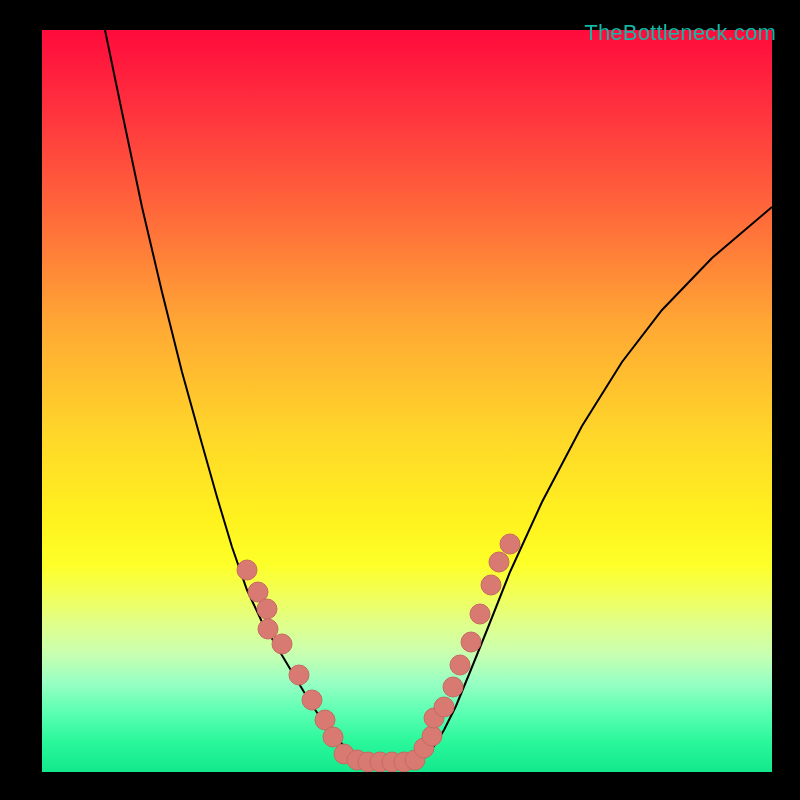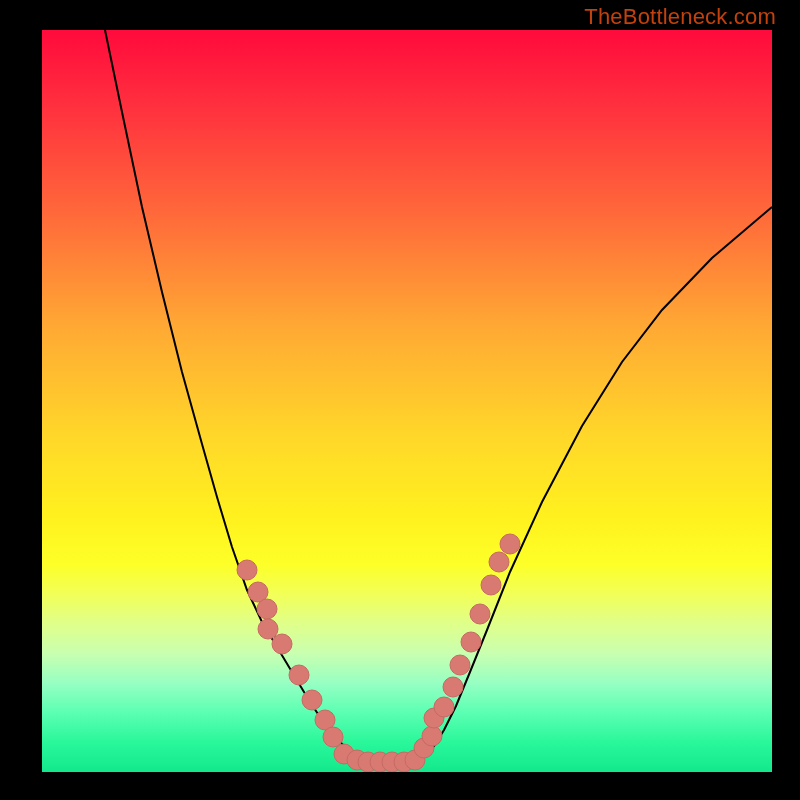--- a/index.html
+++ b/index.html
@@ -41,25 +41,25 @@
       #e0ff8a 80%,
       #c9ffb0 84%,
       #97ffc3 88%,
       #5bffb2 92%,
       #29f79a 96%,
       #12e98c 100%
     );
   }
   .attrib {
     position: absolute;
-    top: 4px;
+    top: 20px;
     right: 24px;
     font-family: Arial, Helvetica, sans-serif;
     font-size: 22px;
-    color: #c2410c;
+    color: #14b8a6;
     letter-spacing: 0.2px;
   }
   svg.curve {
     position: absolute;
     inset: 0;
   }
 </style>
 </head>
 <body>
 

